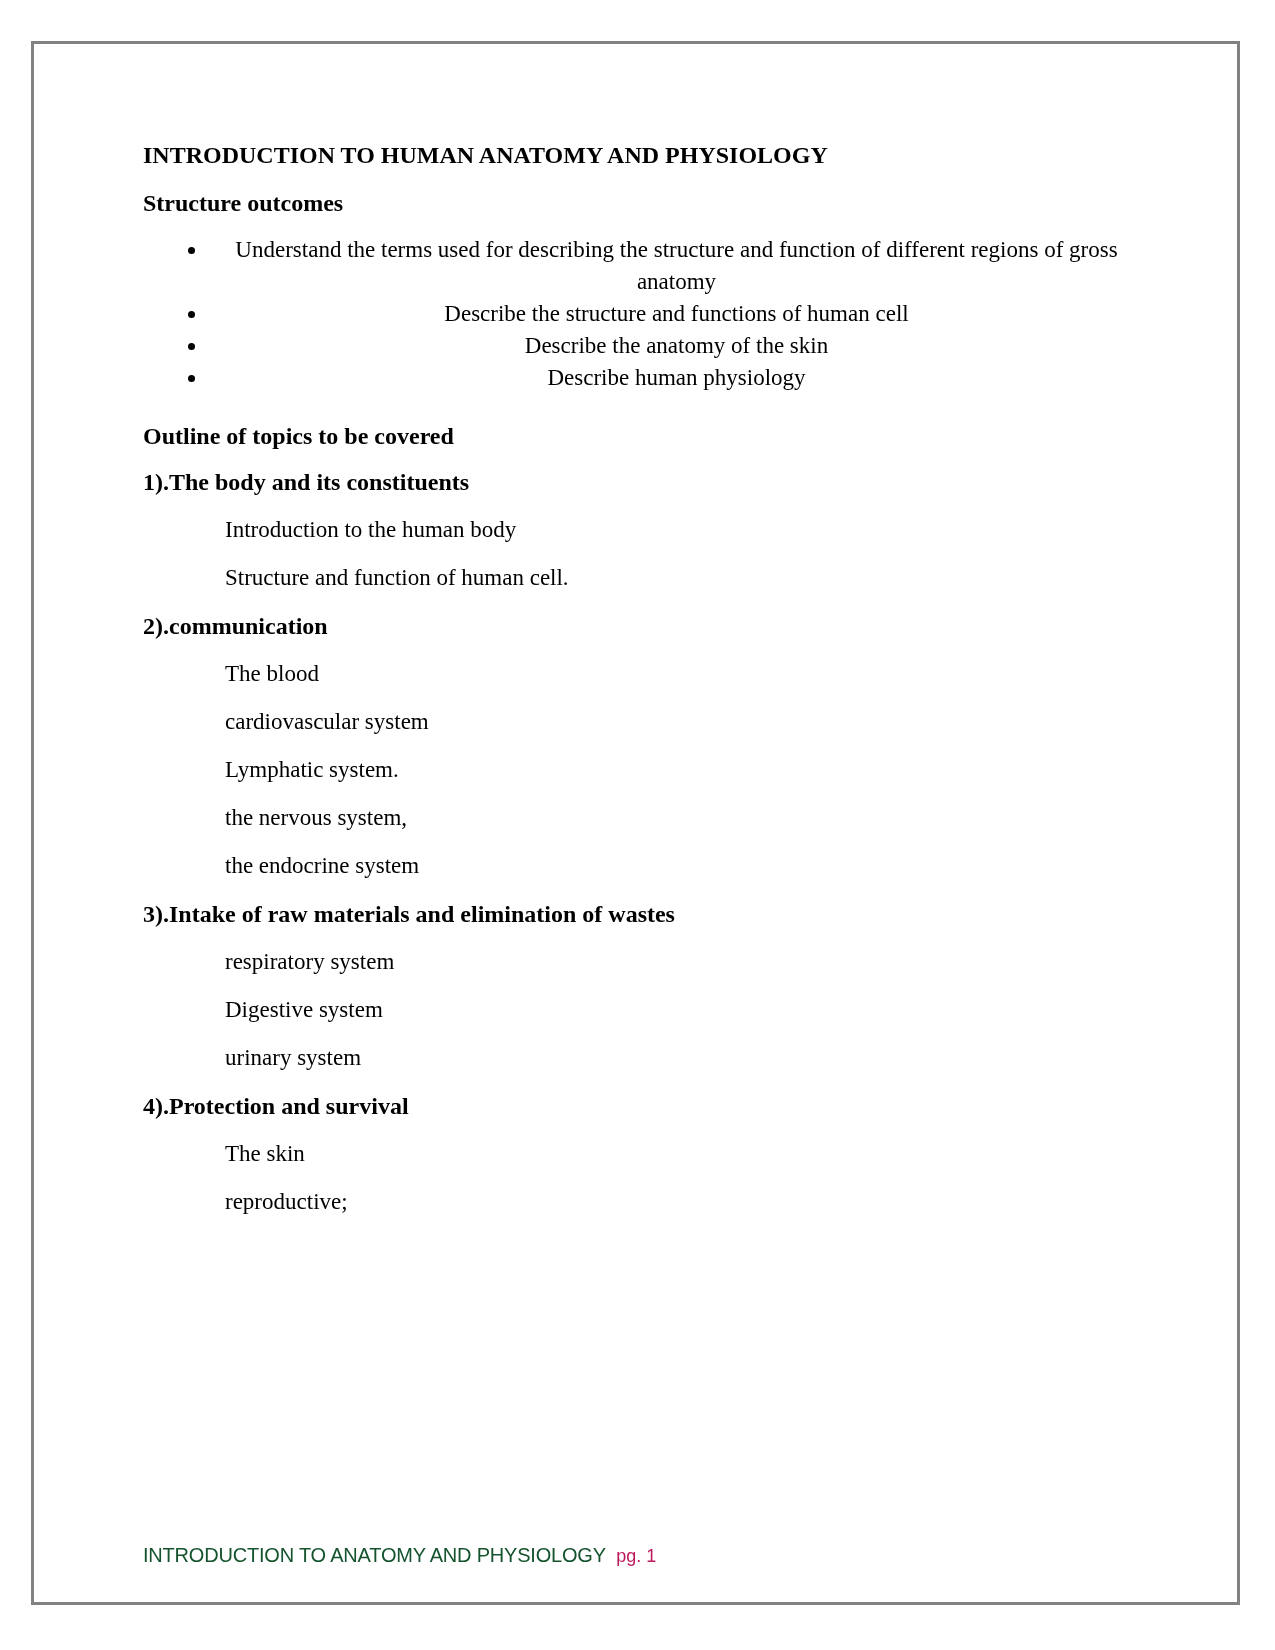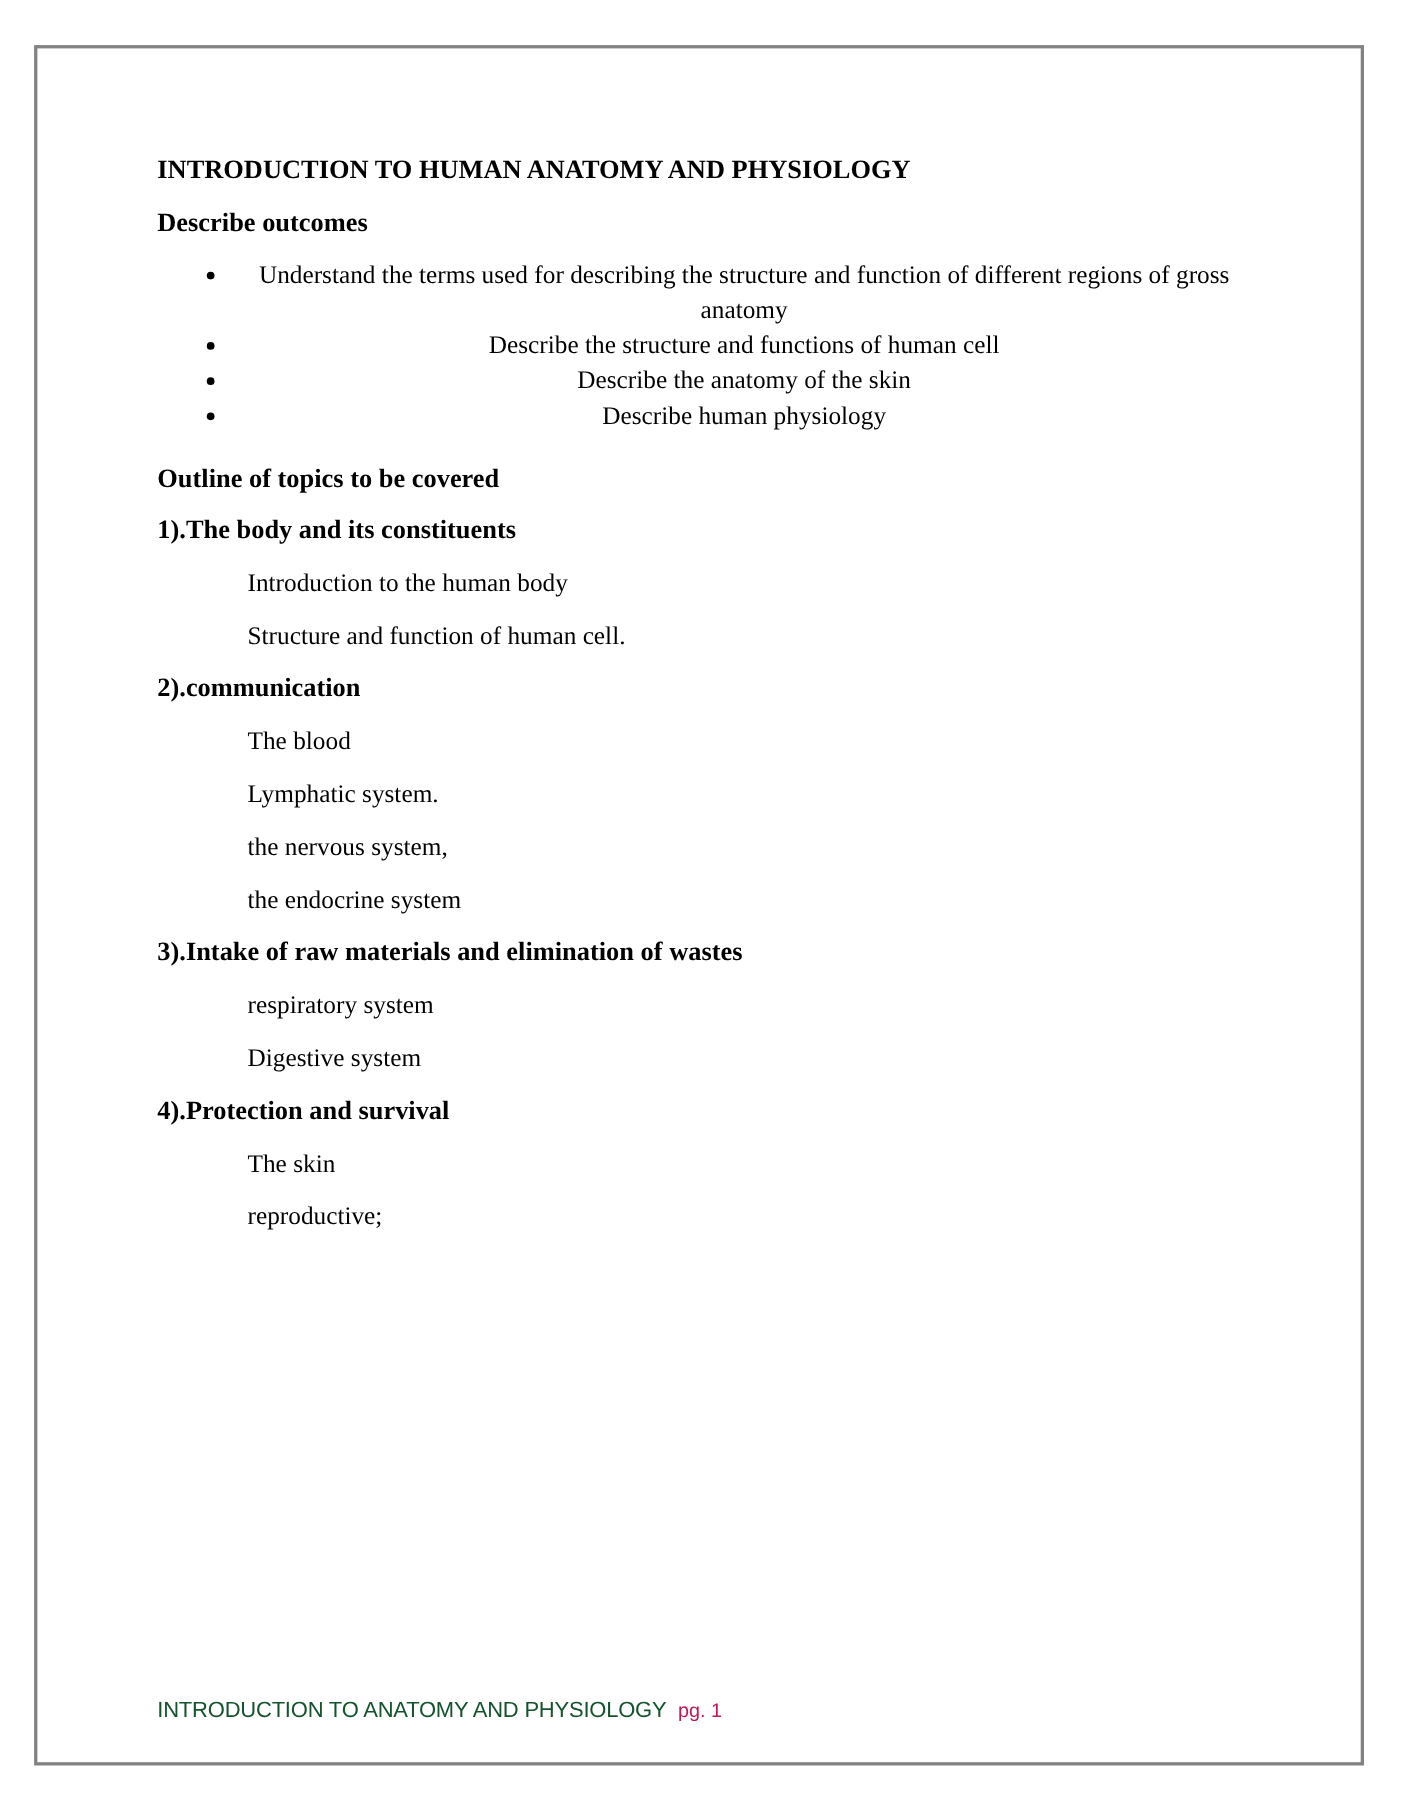--- a/index.html
+++ b/index.html
@@ -97,21 +97,21 @@
 </head>
 <body>
 
 <div class="page">
   <div class="page-border"></div>
 
   <div class="content">
 
     <h1 class="doc-title">INTRODUCTION TO HUMAN ANATOMY AND PHYSIOLOGY</h1>
 
-    <h2 class="doc-heading">Describe outcomes</h2>
+    <h2 class="doc-heading">Structure outcomes</h2>
 
     <ul class="outcomes">
       <li>
         <span class="bullet"></span>
         <span>Understand the terms used for describing the structure and function of different regions of gross anatomy</span>
       </li>
       <li>
         <span class="bullet"></span>
         <span>Describe the structure and functions of human cell</span>
       </li>
@@ -126,27 +126,29 @@
     </ul>
 
     <h2 class="doc-heading">Outline of topics to be covered</h2>
 
     <h3 class="topic-heading">1).The body and its constituents</h3>
     <p class="sub-item">Introduction to the human body</p>
     <p class="sub-item">Structure and function of human cell.</p>
 
     <h3 class="topic-heading">2).communication</h3>
     <p class="sub-item">The blood</p>
+    <p class="sub-item">cardiovascular system</p>
     <p class="sub-item">Lymphatic system.</p>
     <p class="sub-item">the nervous system,</p>
     <p class="sub-item">the endocrine system</p>
 
     <h3 class="topic-heading">3).Intake of raw materials and elimination of wastes</h3>
     <p class="sub-item">respiratory system</p>
     <p class="sub-item">Digestive system</p>
+    <p class="sub-item">urinary system</p>
 
     <h3 class="topic-heading">4).Protection and survival</h3>
     <p class="sub-item">The skin</p>
     <p class="sub-item">reproductive;</p>
 
   </div>
 
   <div class="footer">
     <span class="footer-title">INTRODUCTION TO ANATOMY AND PHYSIOLOGY</span>
     <span class="footer-page">pg. 1</span>

